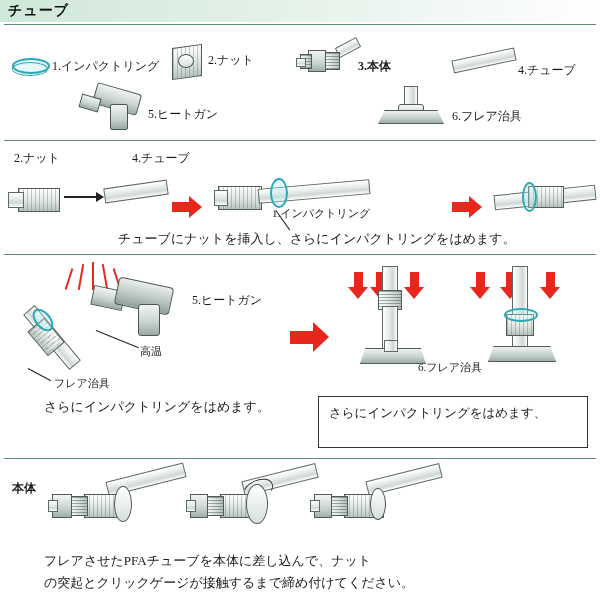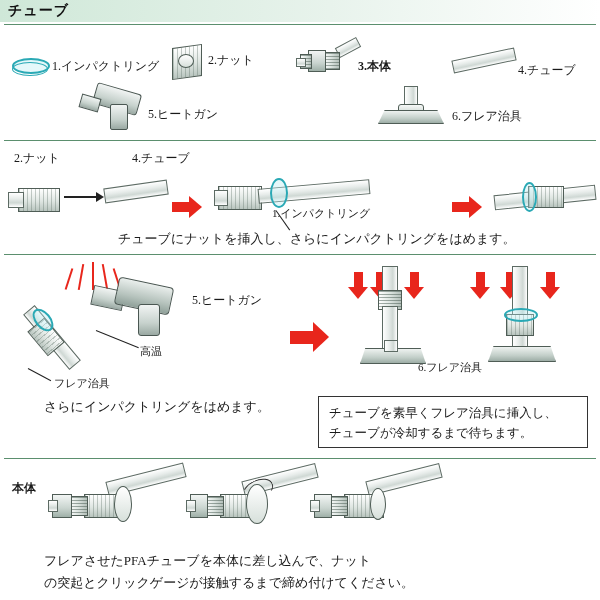--- a/index.html
+++ b/index.html
@@ -233,22 +233,21 @@
   <div class="part" style="left:488px;top:266px;width:80px;height:110px;">
     <div class="tube-v" style="left:24px;top:0px;width:14px;height:80px;"></div>
     <div class="nutbody" style="left:18px;top:48px;width:26px;height:20px;"></div>
     <div class="ring" style="left:16px;top:42px;width:30px;height:10px;"></div>
     <div class="fixture-base" style="left:0px;top:80px;width:66px;height:14px;clip-path:polygon(8% 0,92% 0,100% 100%,0 100%);"></div>
   </div>
 
   <div class="t t11" style="left:418px;top:360px;">6.フレア治具</div>
 
   <div class="callout" style="left:318px;top:396px;width:270px;height:52px;">
-    <div>チューブを素早くフレア治具に挿入し、</div>
-    <div>チューブが冷却するまで待ちます。</div>
+    <div>さらにインパクトリングをはめます、</div>
   </div>
 
   <div class="rule" style="top:458px;"></div>
 
   <div class="t tb" style="left:12px;top:480px;">本体</div>
 
   <div class="part" style="left:48px;top:468px;width:136px;height:70px;">
     <div class="tube" style="left:58px;top:4px;width:78px;height:13px;transform:rotate(-14deg);"></div>
     <div class="nutbody" style="left:36px;top:26px;width:38px;height:22px;"></div>
     <div class="thread" style="left:20px;top:28px;width:18px;height:18px;"></div>

